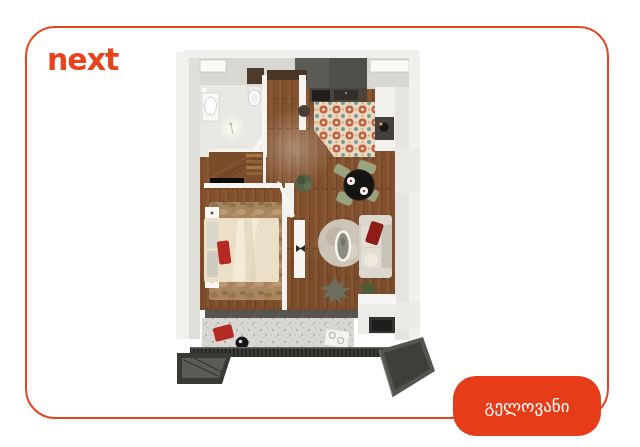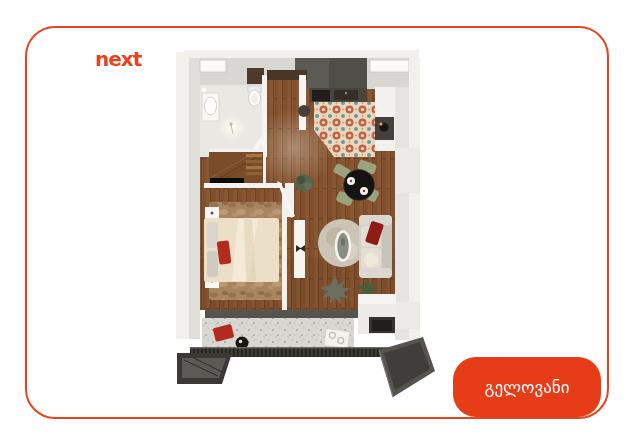--- a/index.html
+++ b/index.html
@@ -13,25 +13,25 @@
     --terrazzo:#d9d7d2; --railing:#272621; --slab:#4b4947;
   }
   *{margin:0;padding:0;box-sizing:border-box;}
   html,body{width:640px;height:447px;background:#ffffff;overflow:hidden;
     font-family:"DejaVu Sans","Liberation Sans",sans-serif;}
   .page{position:relative;width:640px;height:447px;background:#ffffff;}
   .card{position:absolute;left:25px;top:26px;width:584px;height:393px;
     background:#ffffff;border:2.5px solid var(--card-border);border-radius:30px;}
   .logo{position:absolute;left:20px;top:20px;color:var(--logo-text);
     font-weight:800;line-height:23px;letter-spacing:-1px;}
-  .logo-l1{font-size:20px;margin-left:48px;}
+  .logo-l1{font-size:30px;}
   .logo-l2{font-size:29px;letter-spacing:-1.2px;}
   .plan{position:absolute;left:147px;top:10px;width:276px;height:366px;}
   .plan svg{width:100%;height:100%;display:block;}
-  .cta{position:absolute;left:426px;top:329px;width:148px;height:60px;border:none;
+  .cta{position:absolute;left:426px;top:348px;width:148px;height:60px;border:none;
     border-radius:23px;background:var(--button-bg);color:var(--button-text);
     font-size:17px;font-family:"DejaVu Sans",sans-serif;cursor:pointer;}
   
   .cWall{fill:var(--wall);} .cWallL{fill:var(--wall-light);} .cWallD{fill:var(--wall-dark);} .cBath{fill:var(--bath-floor);} .cDuvet{fill:var(--bed-duvet);} .cLivRug{fill:var(--living-rug);} .cSofa{fill:var(--sofa);}
   .cRed{fill:var(--accent-red);} .cTable{fill:var(--dining-table);} .cChair{fill:var(--chair-green);}
 </style>
 </head>
 <body>
 
 <div class="page">

